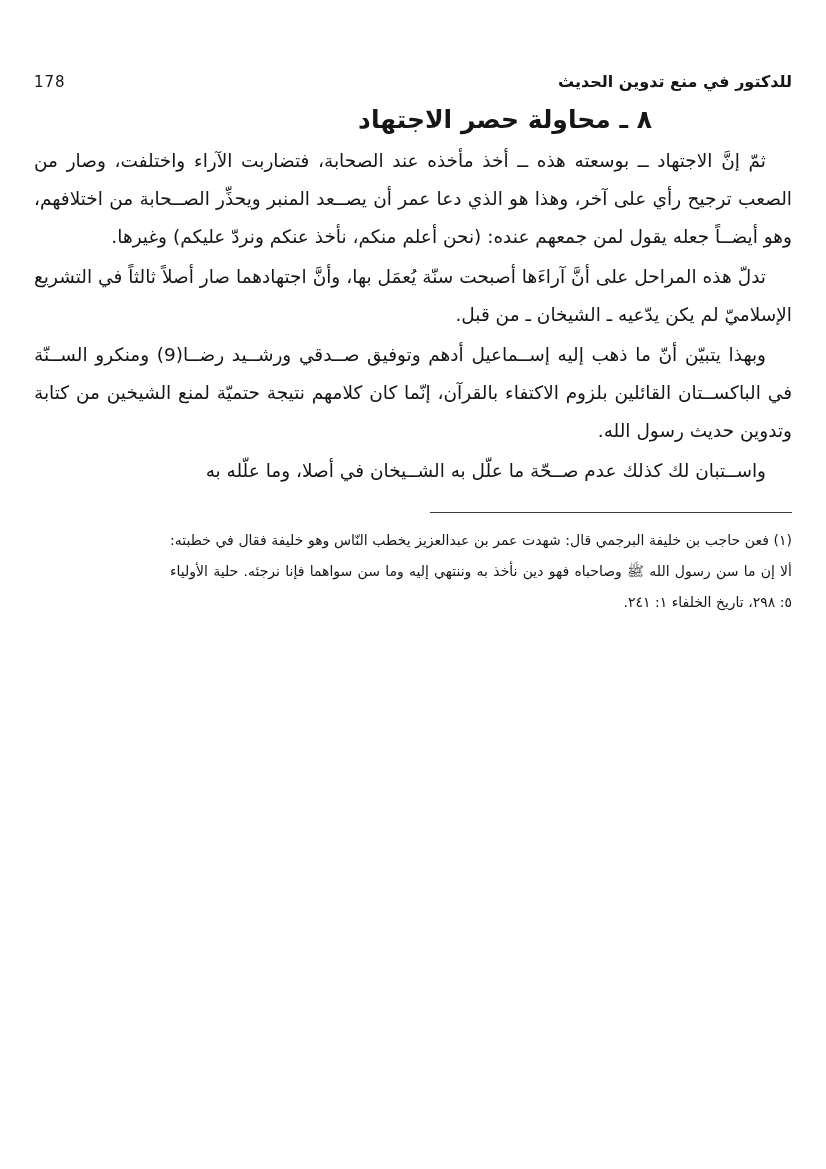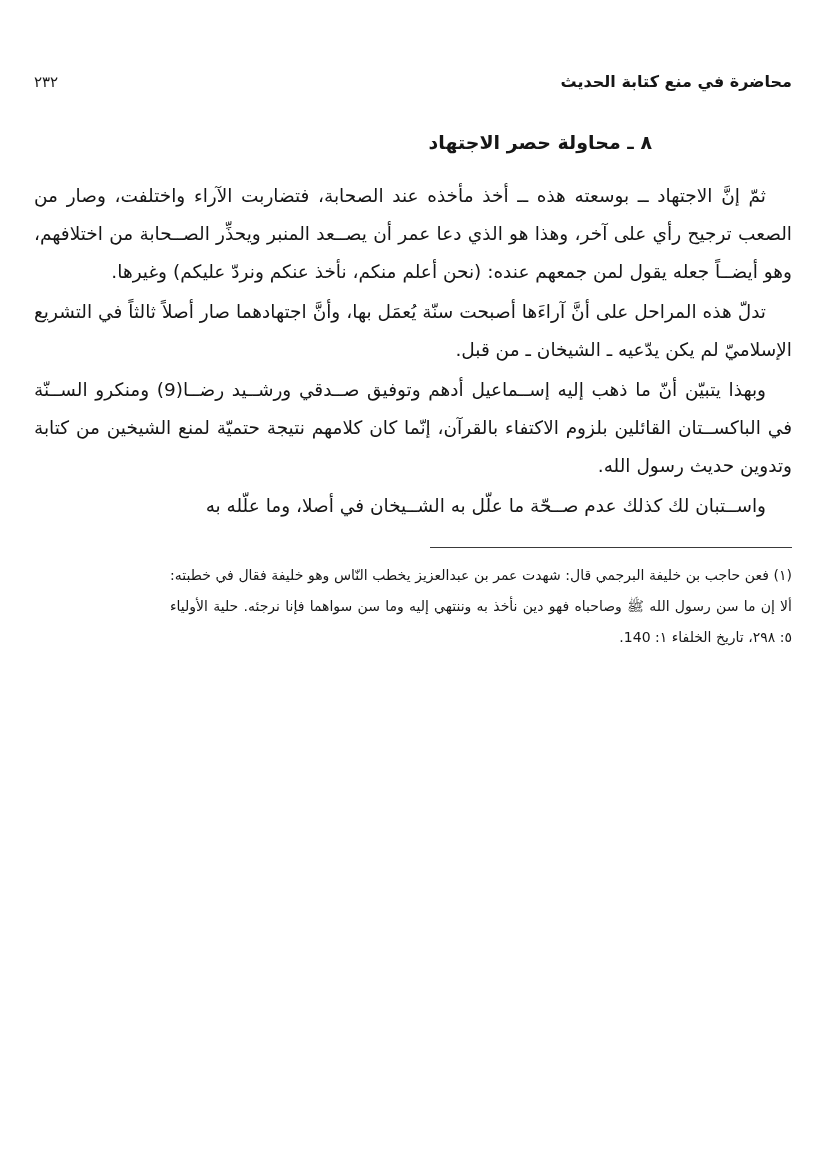--- a/index.html
+++ b/index.html
@@ -28,32 +28,32 @@
   }
   .book-title {
     font-size: 16px;
     font-weight: bold;
   }
   .page-number {
     font-size: 15px;
     letter-spacing: 1px;
   }
   .section-heading {
-    margin-top: 40px;
+    margin-top: 14px;
     padding-left: 138px;   
-    font-size: 19px;
+    font-size: 25px;
     font-weight: bold;
     text-align: left;
     direction: rtl;
   }
   
   .section-heading { text-align: right; padding-left: 0; padding-right: 140px; }
 
   .body-copy {
-    margin-top: 24px;
+    margin-top: 8px;
     font-size: 18.5px;
     line-height: 38px;
     text-align: justify;
     text-justify: inter-word;
   }
   .para {
     text-indent: 26px;  
     margin-bottom: 2px;
   }
   .footnote-area {
@@ -77,33 +77,33 @@
     text-align: justify;
     text-justify: inter-word;
   }
 </style>
 </head>
 <body>
 
 <div class="page">
 
   <header class="page-header">
-    <span class="book-title">محاضرة في منع كتابة الحديث</span>
-    <span class="page-number">٢٣٢</span>
+    <span class="book-title">للدكتور في منع تدوين الحديث</span>
+    <span class="page-number">178</span>
   </header>
 
   <h2 class="section-heading">٨ ـ محاولة حصر الاجتهاد</h2>
 
   <main class="body-copy">
     <p class="para">ثمّ إنَّ الاجتهاد ــ بوسعته هذه ــ أخذ مأخذه عند الصحابة، فتضاربت الآراء واختلفت، وصار من الصعب ترجيح رأي على آخر، وهذا هو الذي دعا عمر أن يصــعد المنبر ويحذِّر الصــحابة من اختلافهم، وهو أيضــاً جعله يقول لمن جمعهم عنده: (نحن أعلم منكم، نأخذ عنكم ونردّ عليكم) وغيرها.</p>
     <p class="para">تدلّ هذه المراحل على أنَّ آراءَها أصبحت سنّة يُعمَل بها، وأنَّ اجتهادهما صار أصلاً ثالثاً في التشريع الإسلاميّ لم يكن يدّعيه ـ الشيخان ـ من قبل.</p>
     <p class="para">وبهذا يتبيّن أنّ ما ذهب إليه إســماعيل أدهم وتوفيق صــدقي ورشــيد رضــا(9) ومنكرو الســنّة في الباكســتان القائلين بلزوم الاكتفاء بالقرآن، إنّما كان كلامهم نتيجة حتميّة لمنع الشيخين من كتابة وتدوين حديث رسول الله.</p>
     <p class="para">واســتبان لك كذلك عدم صــحّة ما علّل به الشــيخان في أصلا، وما علّله به</p>
   </main>
 
   <section class="footnote-area">
     <hr class="footnote-rule">
     <div class="footnotes">
-      <p class="footnote">(١) فعن حاجب بن خليفة البرجمي قال: شهدت عمر بن عبدالعزيز يخطب النّاس وهو خليفة فقال في خطبته: ألا إن ما سن رسول الله ﷺ وصاحباه فهو دين نأخذ به وننتهي إليه وما سن سواهما فإنا نرجئه. حلية الأولياء ٥: ٢٩٨، تاريخ الخلفاء ١: 140.</p>
+      <p class="footnote">(١) فعن حاجب بن خليفة البرجمي قال: شهدت عمر بن عبدالعزيز يخطب النّاس وهو خليفة فقال في خطبته: ألا إن ما سن رسول الله ﷺ وصاحباه فهو دين نأخذ به وننتهي إليه وما سن سواهما فإنا نرجئه. حلية الأولياء ٥: ٢٩٨، تاريخ الخلفاء ١: ٢٤١.</p>
     </div>
   </section>
 
 </div>
 
 </body></html>

